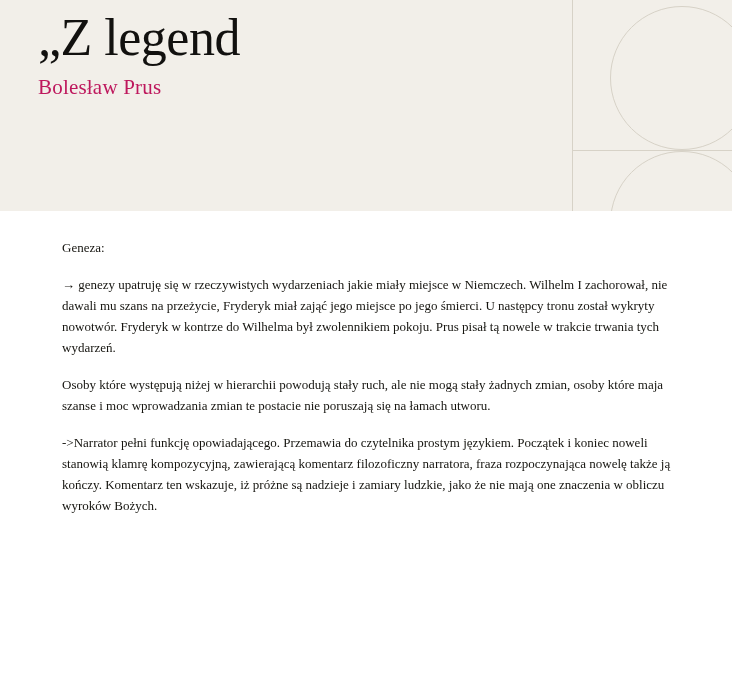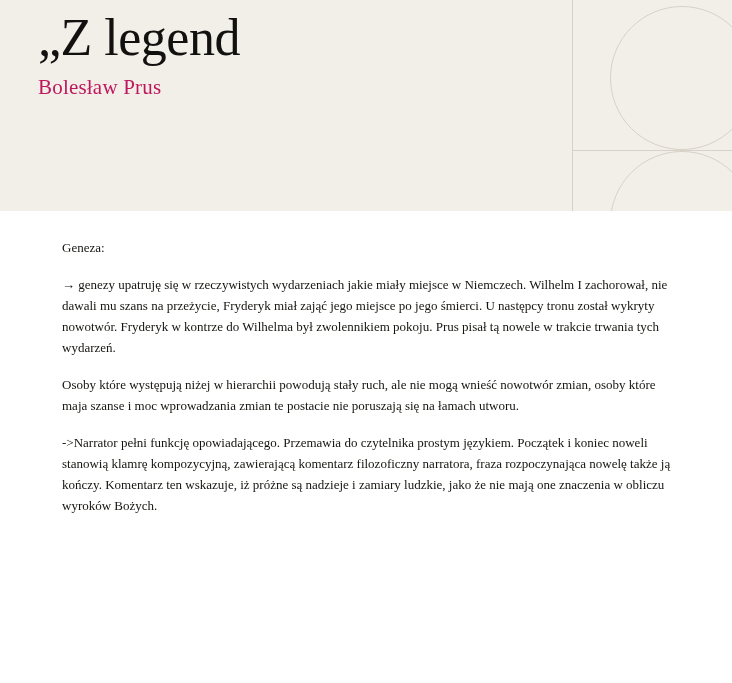--- a/index.html
+++ b/index.html
@@ -137,18 +137,18 @@
   </div>
 
   <div class="content">
 
     <p class="para">Geneza:</p>
 
 
     <p class="para">→ genezy upatruję się w rzeczywistych wydarzeniach jakie miały miejsce w Niemczech. Wilhelm I zachorował, nie dawali mu szans na przeżycie, Fryderyk miał zająć jego miejsce po jego śmierci. U następcy tronu został wykryty nowotwór. Fryderyk w kontrze do Wilhelma był zwolennikiem pokoju. Prus pisał tą nowele w trakcie trwania tych wydarzeń.</p>
 
 
-    <p class="para">Osoby które występują niżej w hierarchii powodują stały ruch, ale nie mogą wnieść nowotwór zmian, osoby które maja szanse i moc wprowadzania zmian te postacie nie poruszają się na łamach utworu.</p>
+    <p class="para">Osoby które występują niżej w hierarchii powodują stały ruch, ale nie mogą stały żadnych zmian, osoby które maja szanse i moc wprowadzania zmian te postacie nie poruszają się na łamach utworu.</p>
 
     <p class="para"><span>-&gt;Narrator pełni funkcję opowiadającego. Przemawia do czytelnika prostym językiem. Początek i koniec noweli stanowią </span><b>klamrę kompozycyjną</b><span>, zawierającą komentarz filozoficzny narratora, fraza rozpoczynająca nowelę także ją kończy. Komentarz ten wskazuje, iż </span><b>próżne są nadzieje i zamiary ludzkie, jako że nie mają one znaczenia w obliczu wyroków Bożych</b><span>.</span></p>
 
   </div>
 </div>
 
 </body></html>

